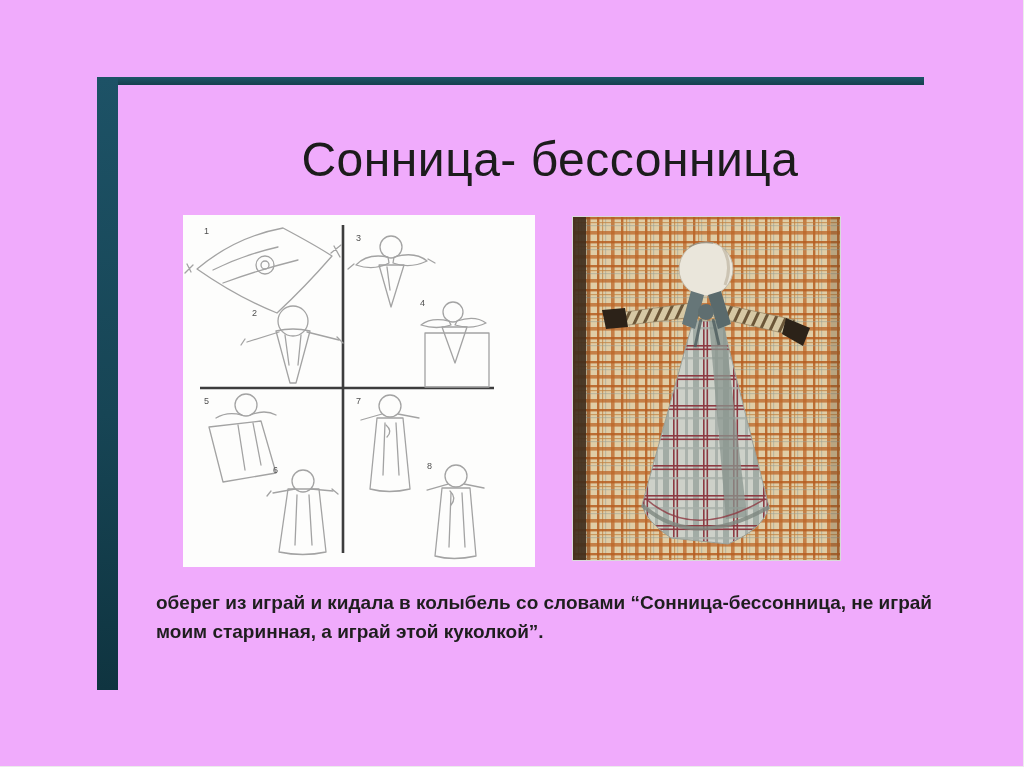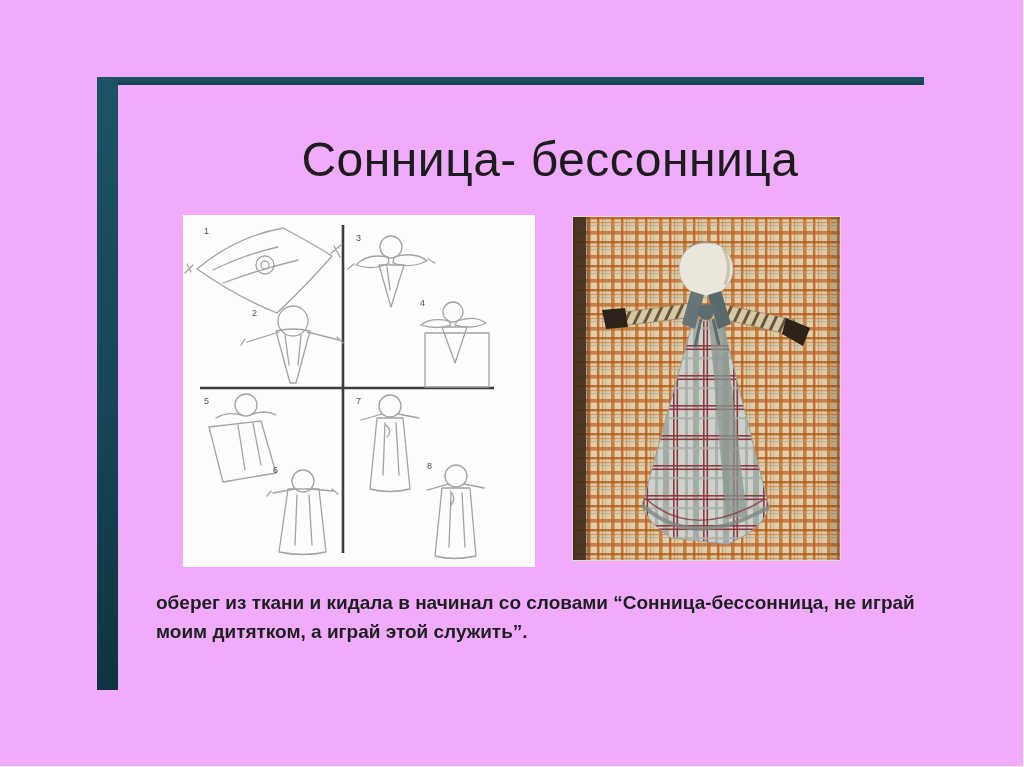--- a/index.html
+++ b/index.html
@@ -162,17 +162,17 @@
         <path d="M116,30 Q126,24 140,26" fill="none" stroke="#8a8070" stroke-width="1.5" opacity="0.7"></path>
         <polygon points="118,74 131,78 122,112 109,107" fill="#667678"></polygon>
         <polygon points="148,74 135,78 145,112 158,107" fill="#5a6a6c"></polygon>
         <circle cx="133" cy="95" r="8" fill="#5f6e70"></circle>
         <path d="M128,102 L122,130 M140,102 L146,128" stroke="#4e5c5e" stroke-width="3" fill="none" opacity="0.8"></path>
       </g>
     </svg>
   </div>
 
   <div class="body-text">
-    <div>оберег из ткани и кидала в начинал со словами “Сонница-бессонница, не играй</div>
-    <div>моим дитятком, а играй этой служить”.</div>
+    <div>оберег из играй и кидала в колыбель со словами “Сонница-бессонница, не играй</div>
+    <div>моим старинная, а играй этой куколкой”.</div>
   </div>
 
 </div>
 
 </body></html>

